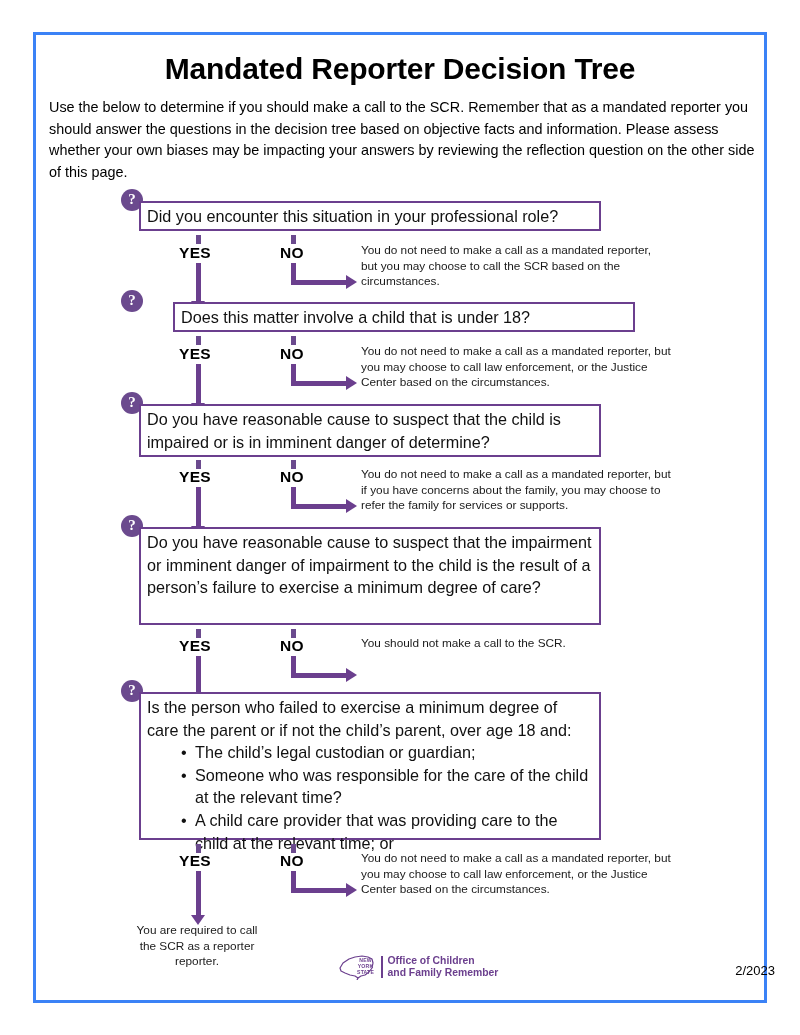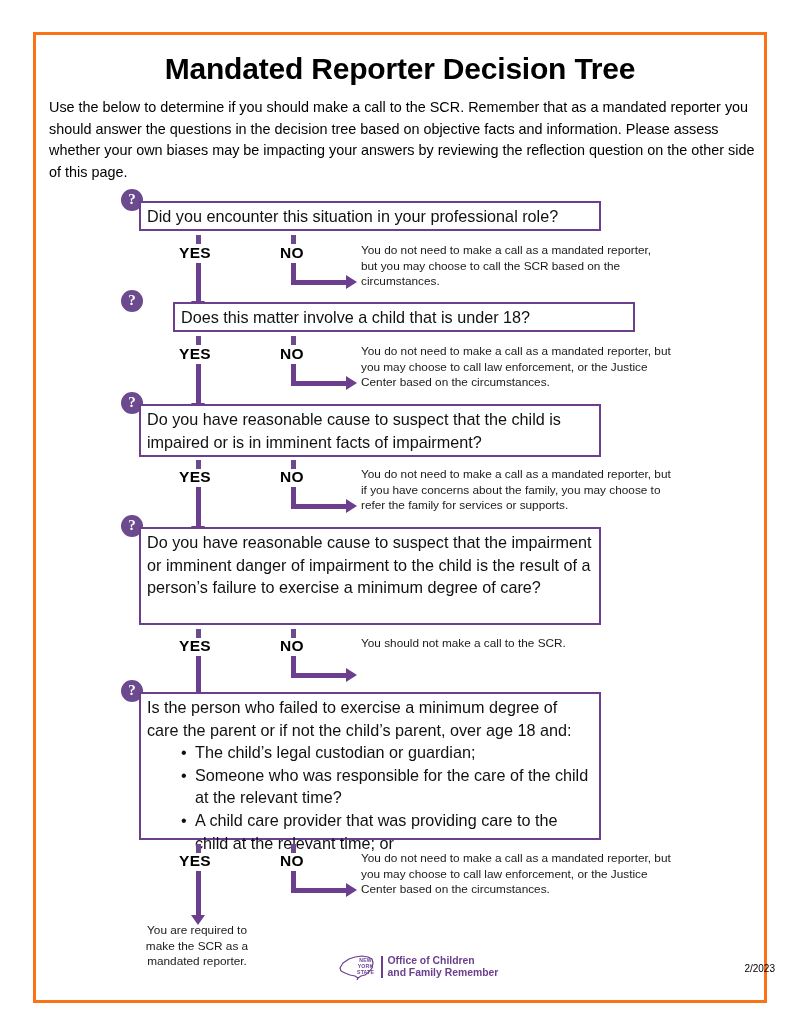--- a/index.html
+++ b/index.html
@@ -16,21 +16,21 @@
     overflow: hidden;
   }
 
   
   .page-frame {
     position: absolute;
     left: 33px;
     top: 32px;
     width: 734px;
     height: 971px;
-    border: 3px solid #f97316;
+    border: 3px solid #3b82f6;
     box-sizing: border-box;
     background: #ffffff;
   }
 
   
   .doc-title {
     position: absolute;
     left: 0;
     top: 17px;
     width: 100%;
@@ -217,21 +217,21 @@
   .logo-text {
     font-size: 10.4px;
     font-weight: bold;
     line-height: 12.2px;
     color: #6B3F8E;
   }
   .rev-date {
     position: absolute;
     right: 14px;
     top: 9px;
-    font-size: 10px;
+    font-size: 13px;
     color: #000000;
   }
 </style>
 </head>
 <body>
 
 <div class="page-frame">
 
   <div class="doc-title">Mandated Reporter Decision Tree</div>
 
@@ -264,21 +264,21 @@
     <div class="v-head" style="left:155px; top:368px;"></div>
     <div class="stub" style="left:255px; top:301px;"></div>
     <div class="branch-label" style="left:244px; top:310px;">NO</div>
     <div class="elbow-v" style="left:255px; top:329px; height:22px;"></div>
     <div class="elbow-h" style="left:255px; top:346px; width:57px;"></div>
     <div class="h-head" style="left:310px; top:341px;"></div>
     <div class="outcome" style="left:325px; top:309px; width:312px;">You do not need to make a call as a mandated reporter, but you may choose to call law enforcement, or the Justice Center based on the circumstances.</div>
 
     <div class="qbadge" style="left:85px; top:357px;">?</div>
     <div class="qbox" style="top:369px; height:53px;">
-      <p>Do you have reasonable cause to suspect that the child is impaired or is in imminent facts of impairment?</p>
+      <p>Do you have reasonable cause to suspect that the child is impaired or is in imminent danger of determine?</p>
     </div>
     <div class="stub" style="left:160px; top:425px;"></div>
     <div class="branch-label" style="left:143px; top:433px;">YES</div>
     <div class="v-shaft" style="left:160px; top:452px; height:41px;"></div>
     <div class="v-head" style="left:155px; top:491px;"></div>
     <div class="stub" style="left:255px; top:425px;"></div>
     <div class="branch-label" style="left:244px; top:433px;">NO</div>
     <div class="elbow-v" style="left:255px; top:452px; height:22px;"></div>
     <div class="elbow-h" style="left:255px; top:469px; width:57px;"></div>
     <div class="h-head" style="left:310px; top:464px;"></div>
@@ -312,21 +312,21 @@
     <div class="branch-label" style="left:143px; top:817px;">YES</div>
     <div class="v-shaft" style="left:160px; top:836px; height:46px;"></div>
     <div class="v-head" style="left:155px; top:880px;"></div>
     <div class="stub" style="left:255px; top:809px;"></div>
     <div class="branch-label" style="left:244px; top:817px;">NO</div>
     <div class="elbow-v" style="left:255px; top:836px; height:22px;"></div>
     <div class="elbow-h" style="left:255px; top:853px; width:57px;"></div>
     <div class="h-head" style="left:310px; top:848px;"></div>
     <div class="outcome" style="left:325px; top:816px; width:312px;">You do not need to make a call as a mandated reporter, but you may choose to call law enforcement, or the Justice Center based on the circumstances.</div>
 
-    <div class="outcome-final" style="left:95px; top:888px; width:132px;">You are required to make the SCR as a mandated reporter.</div>
+    <div class="outcome-final" style="left:95px; top:888px; width:132px;">You are required to call the SCR as a reporter reporter.</div>
 
   </div>
 
   <div class="footer">
     <div class="logo-wrap">
       <div class="logo-mark">
         <svg width="38" height="26" viewBox="0 0 38 26" xmlns="http://www.w3.org/2000/svg" aria-hidden="true">
           <path d="M2 14 L5 9 L11 5 L17 3 L24 2 L30 3 L34 5 L35 9 L34 14 L31 18 L27 21 L23 22 L20 24 L17 22 L12 21 L7 19 L3 17 Z" fill="none" stroke="#6B3F8E" stroke-width="1.2" stroke-linejoin="round"></path>
           <path d="M20 24 L19 26" fill="none" stroke="#6B3F8E" stroke-width="1.2"></path>
         </svg>

